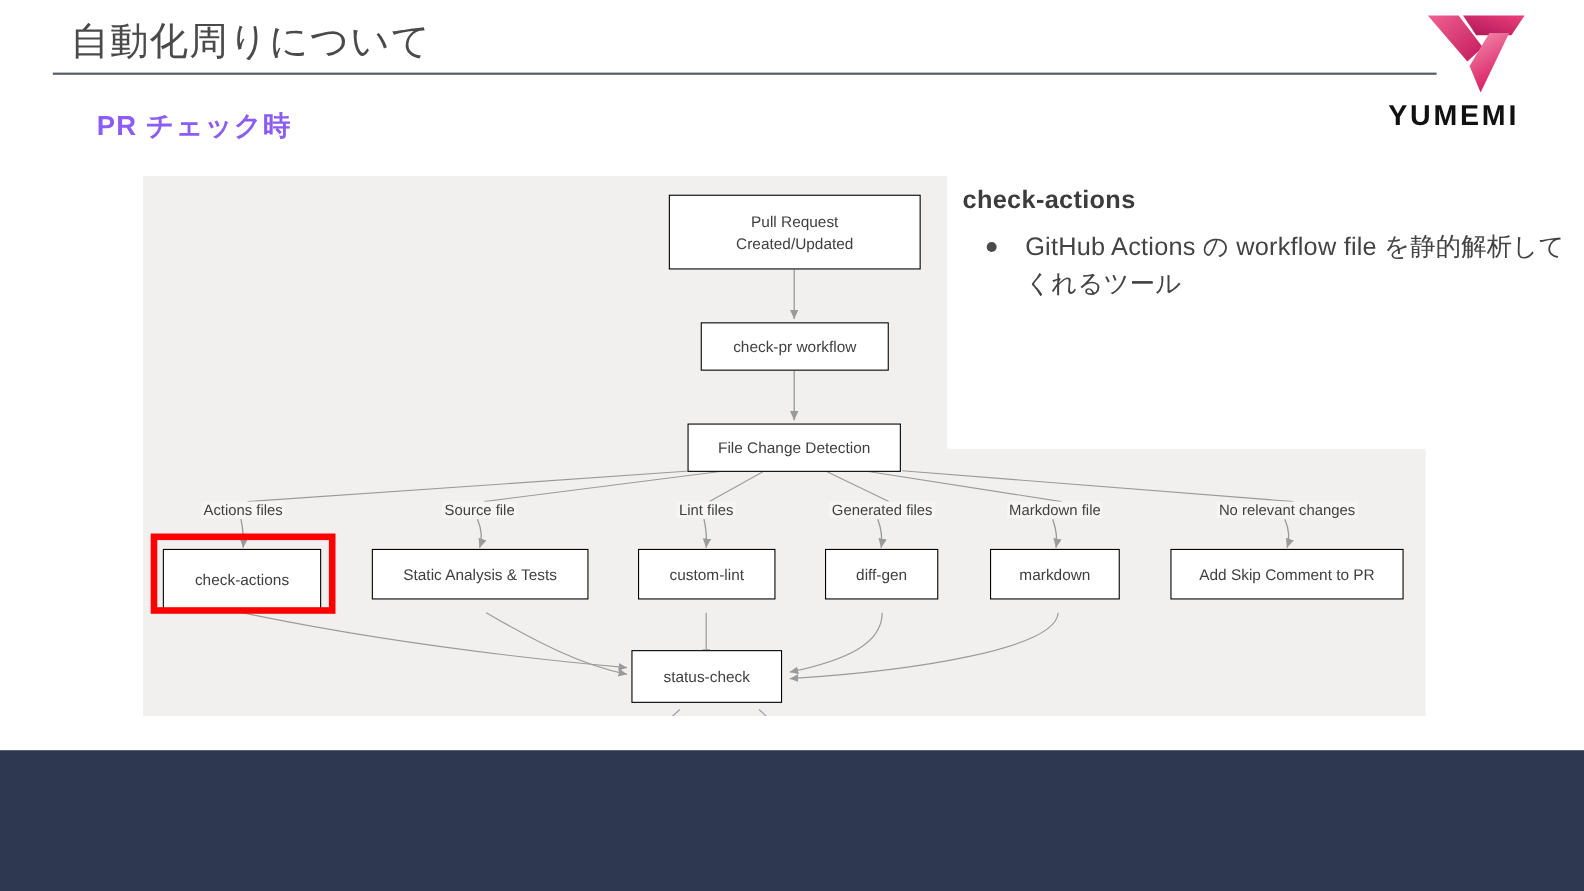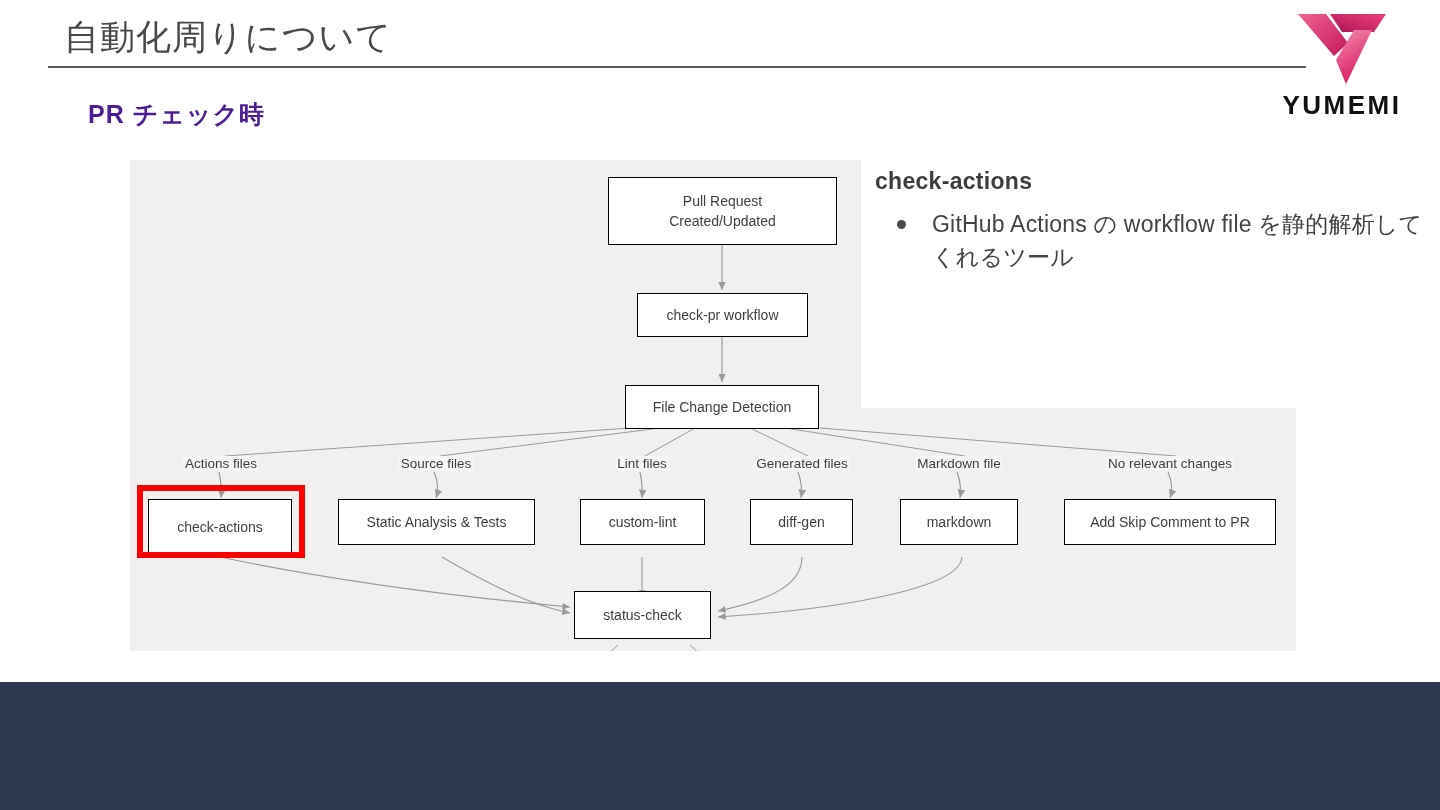--- a/index.html
+++ b/index.html
@@ -34,21 +34,21 @@
     width: 1258px;
     height: 2px;
     background: #555d66;
   }
   #section-label {
     position: absolute;
     left: 88px;
     top: 98px;
     font-size: 25px;
     font-weight: bold;
-    color: #4c1d95;
+    color: #8b5cf6;
     letter-spacing: 1px;
     white-space: nowrap;
   }
 
   
   #logo {
     position: absolute;
     right: 18px;
     top: 8px;
     width: 160px;
@@ -59,21 +59,21 @@
     left: 34px;
     top: 2px;
     width: 92px;
     height: 78px;
   }
   #logo-wordmark {
     position: absolute;
     left: 0;
     top: 82px;
     width: 160px;
-    text-align: center;
+    text-align: left;
     font-size: 26px;
     font-weight: bold;
     letter-spacing: 2.5px;
     color: #111111;
   }
 
   
   #diagram-panel {
     position: absolute;
     left: 130px;
@@ -280,21 +280,21 @@
 
   <div class="node" style="left:934px; top:339px; width:212px; height:46px;">
     <span>Add Skip Comment to PR</span>
   </div>
 
   <div class="node" style="left:444px; top:431px; width:137px; height:48px;">
     <span>status-check</span>
   </div>
 
   <div class="edge-label" style="left:91px; top:296px;">Actions files</div>
-  <div class="edge-label" style="left:306px; top:296px;">Source files</div>
+  <div class="edge-label" style="left:306px; top:296px;">Source file</div>
   <div class="edge-label" style="left:512px; top:296px;">Lint files</div>
   <div class="edge-label" style="left:672px; top:296px;">Generated files</div>
   <div class="edge-label" style="left:829px; top:296px;">Markdown file</div>
   <div class="edge-label" style="left:1040px; top:296px;">No relevant changes</div>
 </div>
 
 <div id="highlight-box"></div>
 
 <div id="callout-panel">
   <div id="callout-heading">check-actions</div>

